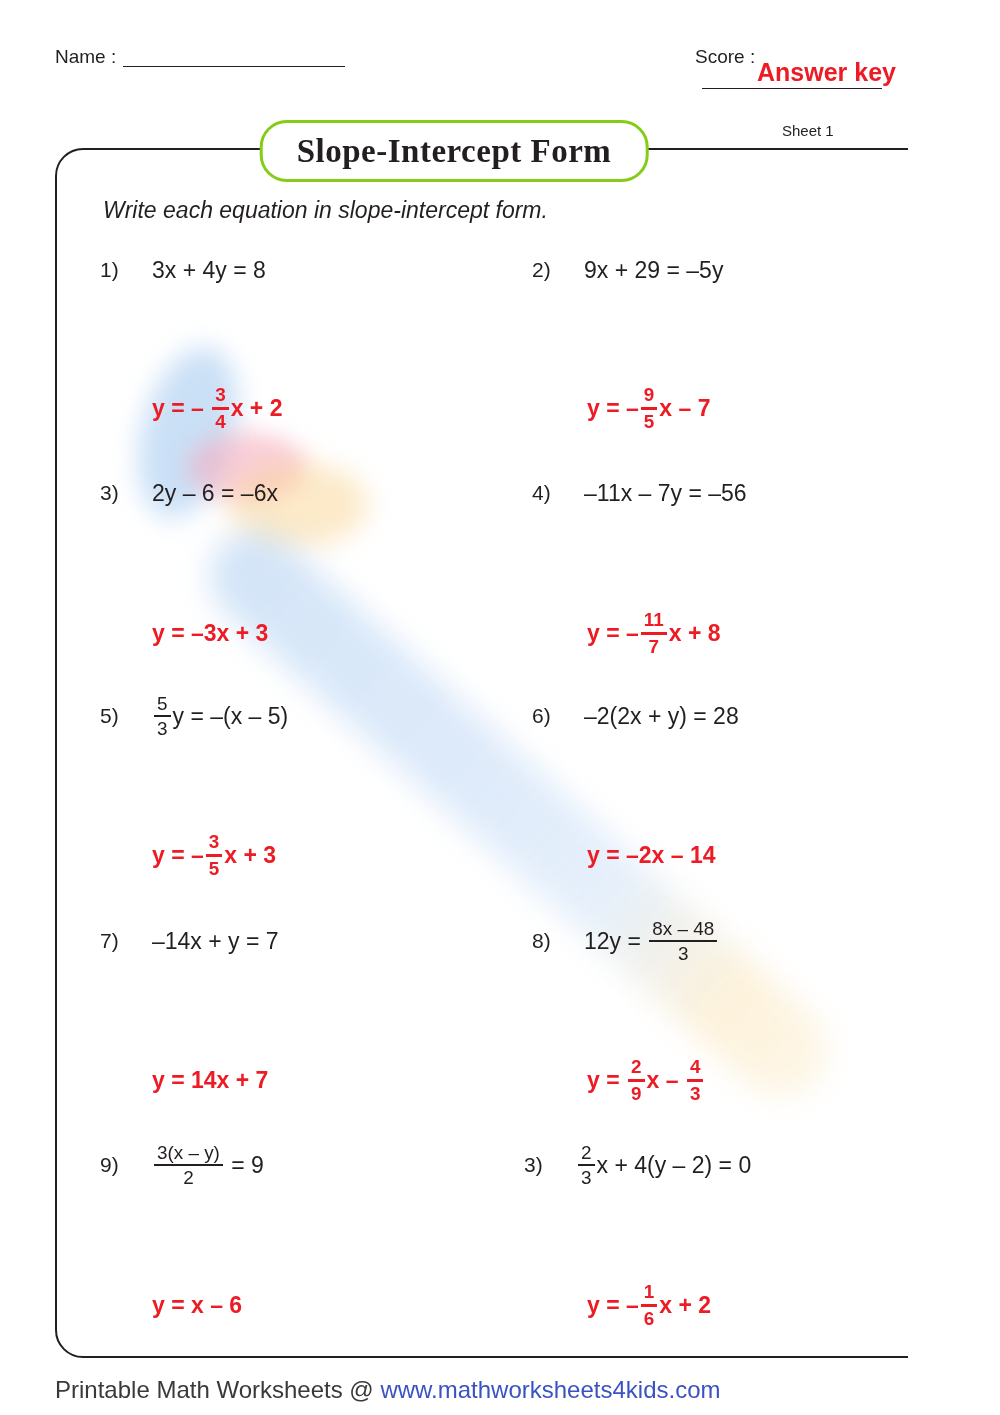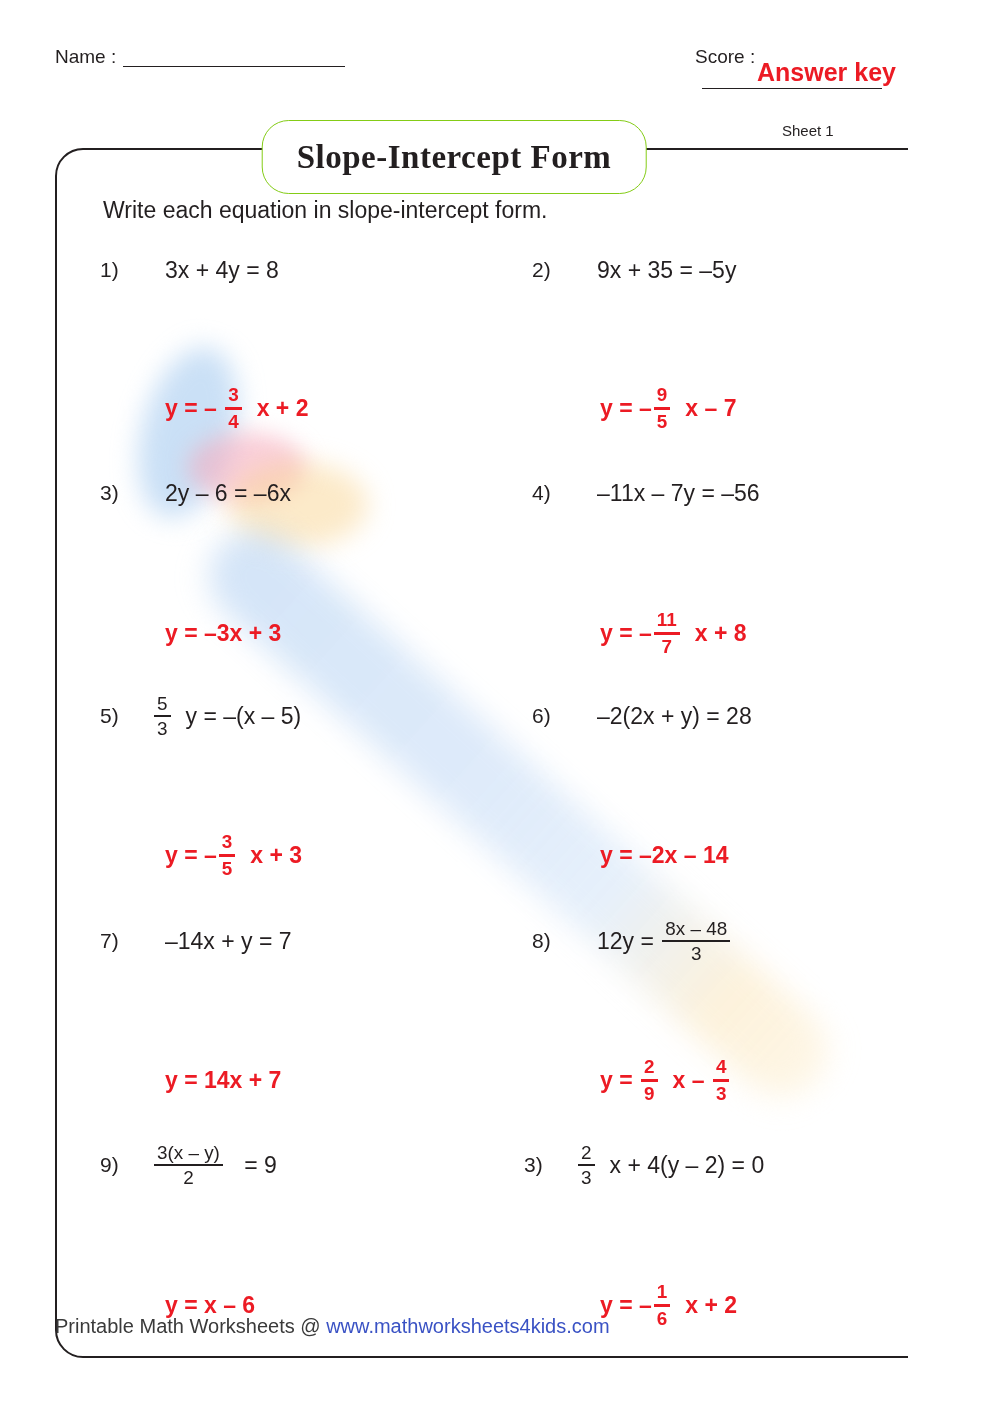--- a/index.html
+++ b/index.html
@@ -30,48 +30,48 @@
     filter:blur(15px);}
   
   .hdr-label{position:absolute;z-index:2;font-size:19px;}
   .fill-line{display:inline-block;border-bottom:1.8px solid #231F20;height:20px;vertical-align:-4px;margin-left:7px;}
   .answer-key{position:absolute;left:0;right:12px;top:58px;text-align:right;z-index:2;
     font-size:25px;font-weight:bold;color:var(--accent-red,#EC1B24);}
   
   .main-box{position:absolute;left:55px;top:148px;width:887px;height:1206px;z-index:1;
     border:2.5px solid #231F20;border-radius:28px;background:transparent;}
   .title-box{position:absolute;left:50%;transform:translateX(-50%);top:120px;height:48px;z-index:3;
-    padding:12px 34px;border:1px solid #84cc16;border-radius:27px;background:#ffffff;
+    padding:4px 34px;border:3px solid #84cc16;border-radius:27px;background:#ffffff;
     display:flex;align-items:center;
     font-family:"Liberation Serif", serif;font-weight:bold;font-size:33px;letter-spacing:.5px;}
   .sheet-label{position:absolute;left:782px;top:122px;z-index:2;font-size:15px;}
-  .instruction{position:absolute;left:103px;top:197px;z-index:2;font-size:23px;}
+  .instruction{position:absolute;left:103px;top:197px;z-index:2;font-size:23px;font-style:italic;}
   
   .problem,.answer{position:absolute;z-index:2;display:flex;align-items:center;height:80px;font-size:23px;}
   .problem{color:#231F20;}
   .answer{color:var(--accent-red,#EC1B24);font-weight:bold;}
   .pnum{width:52px;flex-shrink:0;font-size:21px;}
   .eq{display:flex;align-items:center;}
-  .tok{white-space:pre;margin-left:13px;}
+  .tok{white-space:pre;}
   .frac{display:inline-block;text-align:center;font-size:.82em;line-height:1.12;margin:0 2px;}
   .frac .num{display:block;border-bottom:2px solid currentColor;padding:0 3px 1px;}
   .frac .den{display:block;padding-top:1px;}
   .answer .frac .num{border-bottom-width:3px;}
   .p1{left:100px;top:230px}  .p2{left:532px;top:230px}
   .p3{left:100px;top:453px}  .p4{left:532px;top:453px}
   .p5{left:100px;top:676px}  .p6{left:532px;top:676px}
   .p7{left:100px;top:901px}  .p8{left:532px;top:901px}
   .p9{left:100px;top:1125px} .p10{left:524px;top:1125px}
   .a1{left:152px;top:368px}  .a2{left:587px;top:368px}
   .a3{left:152px;top:593px}  .a4{left:587px;top:593px}
   .a5{left:152px;top:815px}  .a6{left:587px;top:815px}
   .a7{left:152px;top:1040px} .a8{left:587px;top:1040px}
   .a9{left:152px;top:1265px} .a10{left:587px;top:1265px}
   
-  .footer{position:absolute;left:55px;top:1315px;z-index:2;font-size:20px;color:#3A3A3A;}
+  .footer{position:absolute;left:55px;top:1376px;z-index:2;font-size:24px;color:#3A3A3A;}
   .footer a{color:var(--link-blue,#3A52C4);text-decoration:none;}
 </style>
 </head>
 <body>
 
 <div id="page">
 
   <div class="wm wm-blob-blue"></div>
   <div class="wm wm-blob-pink"></div>
   <div class="wm wm-blob-yellow"></div>
@@ -95,21 +95,21 @@
 
   <div class="problem p1">
     <span class="pnum">1)</span>
     <span class="eq">
         <span class="tok">3x + 4y = 8</span>
       </span>
   </div>
   <div class="problem p2">
     <span class="pnum">2)</span>
     <span class="eq">
-        <span class="tok">9x + 35 = –5y</span>
+        <span class="tok">9x + 29 = –5y</span>
       </span>
   </div>
   <div class="problem p3">
     <span class="pnum">3)</span>
     <span class="eq">
         <span class="tok">2y – 6 = –6x</span>
       </span>
   </div>
   <div class="problem p4">
     <span class="pnum">4)</span>

